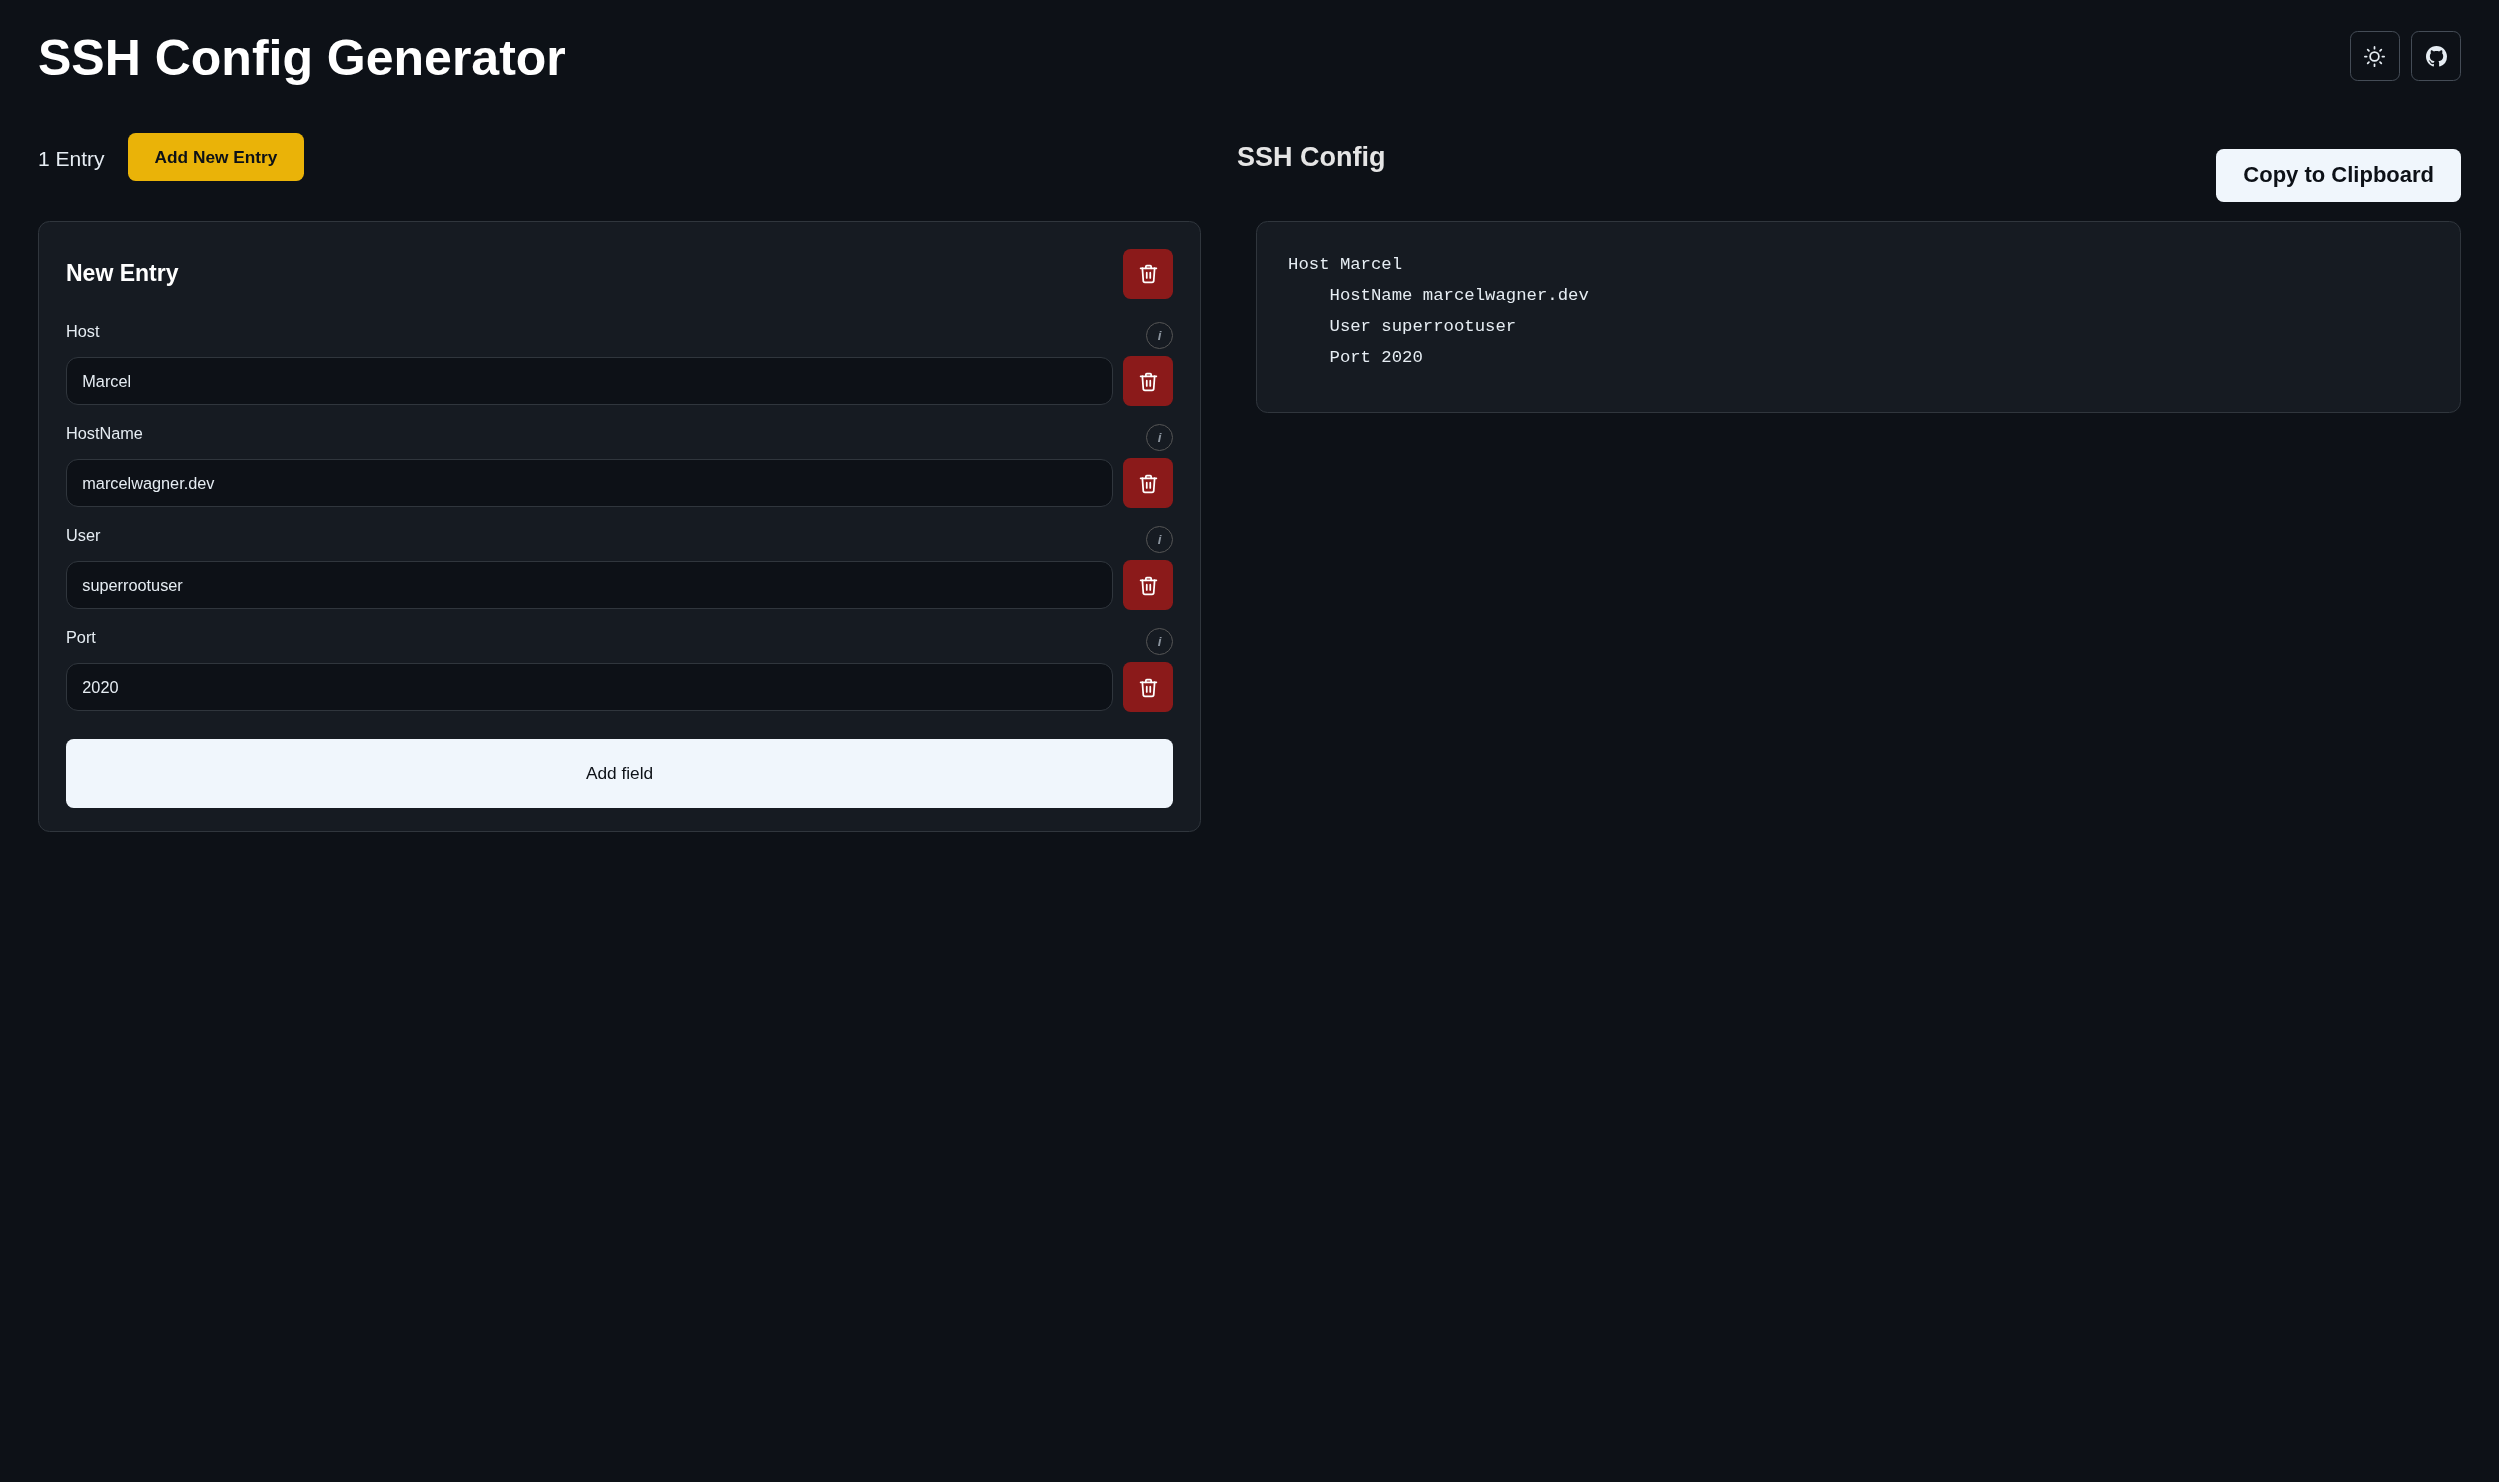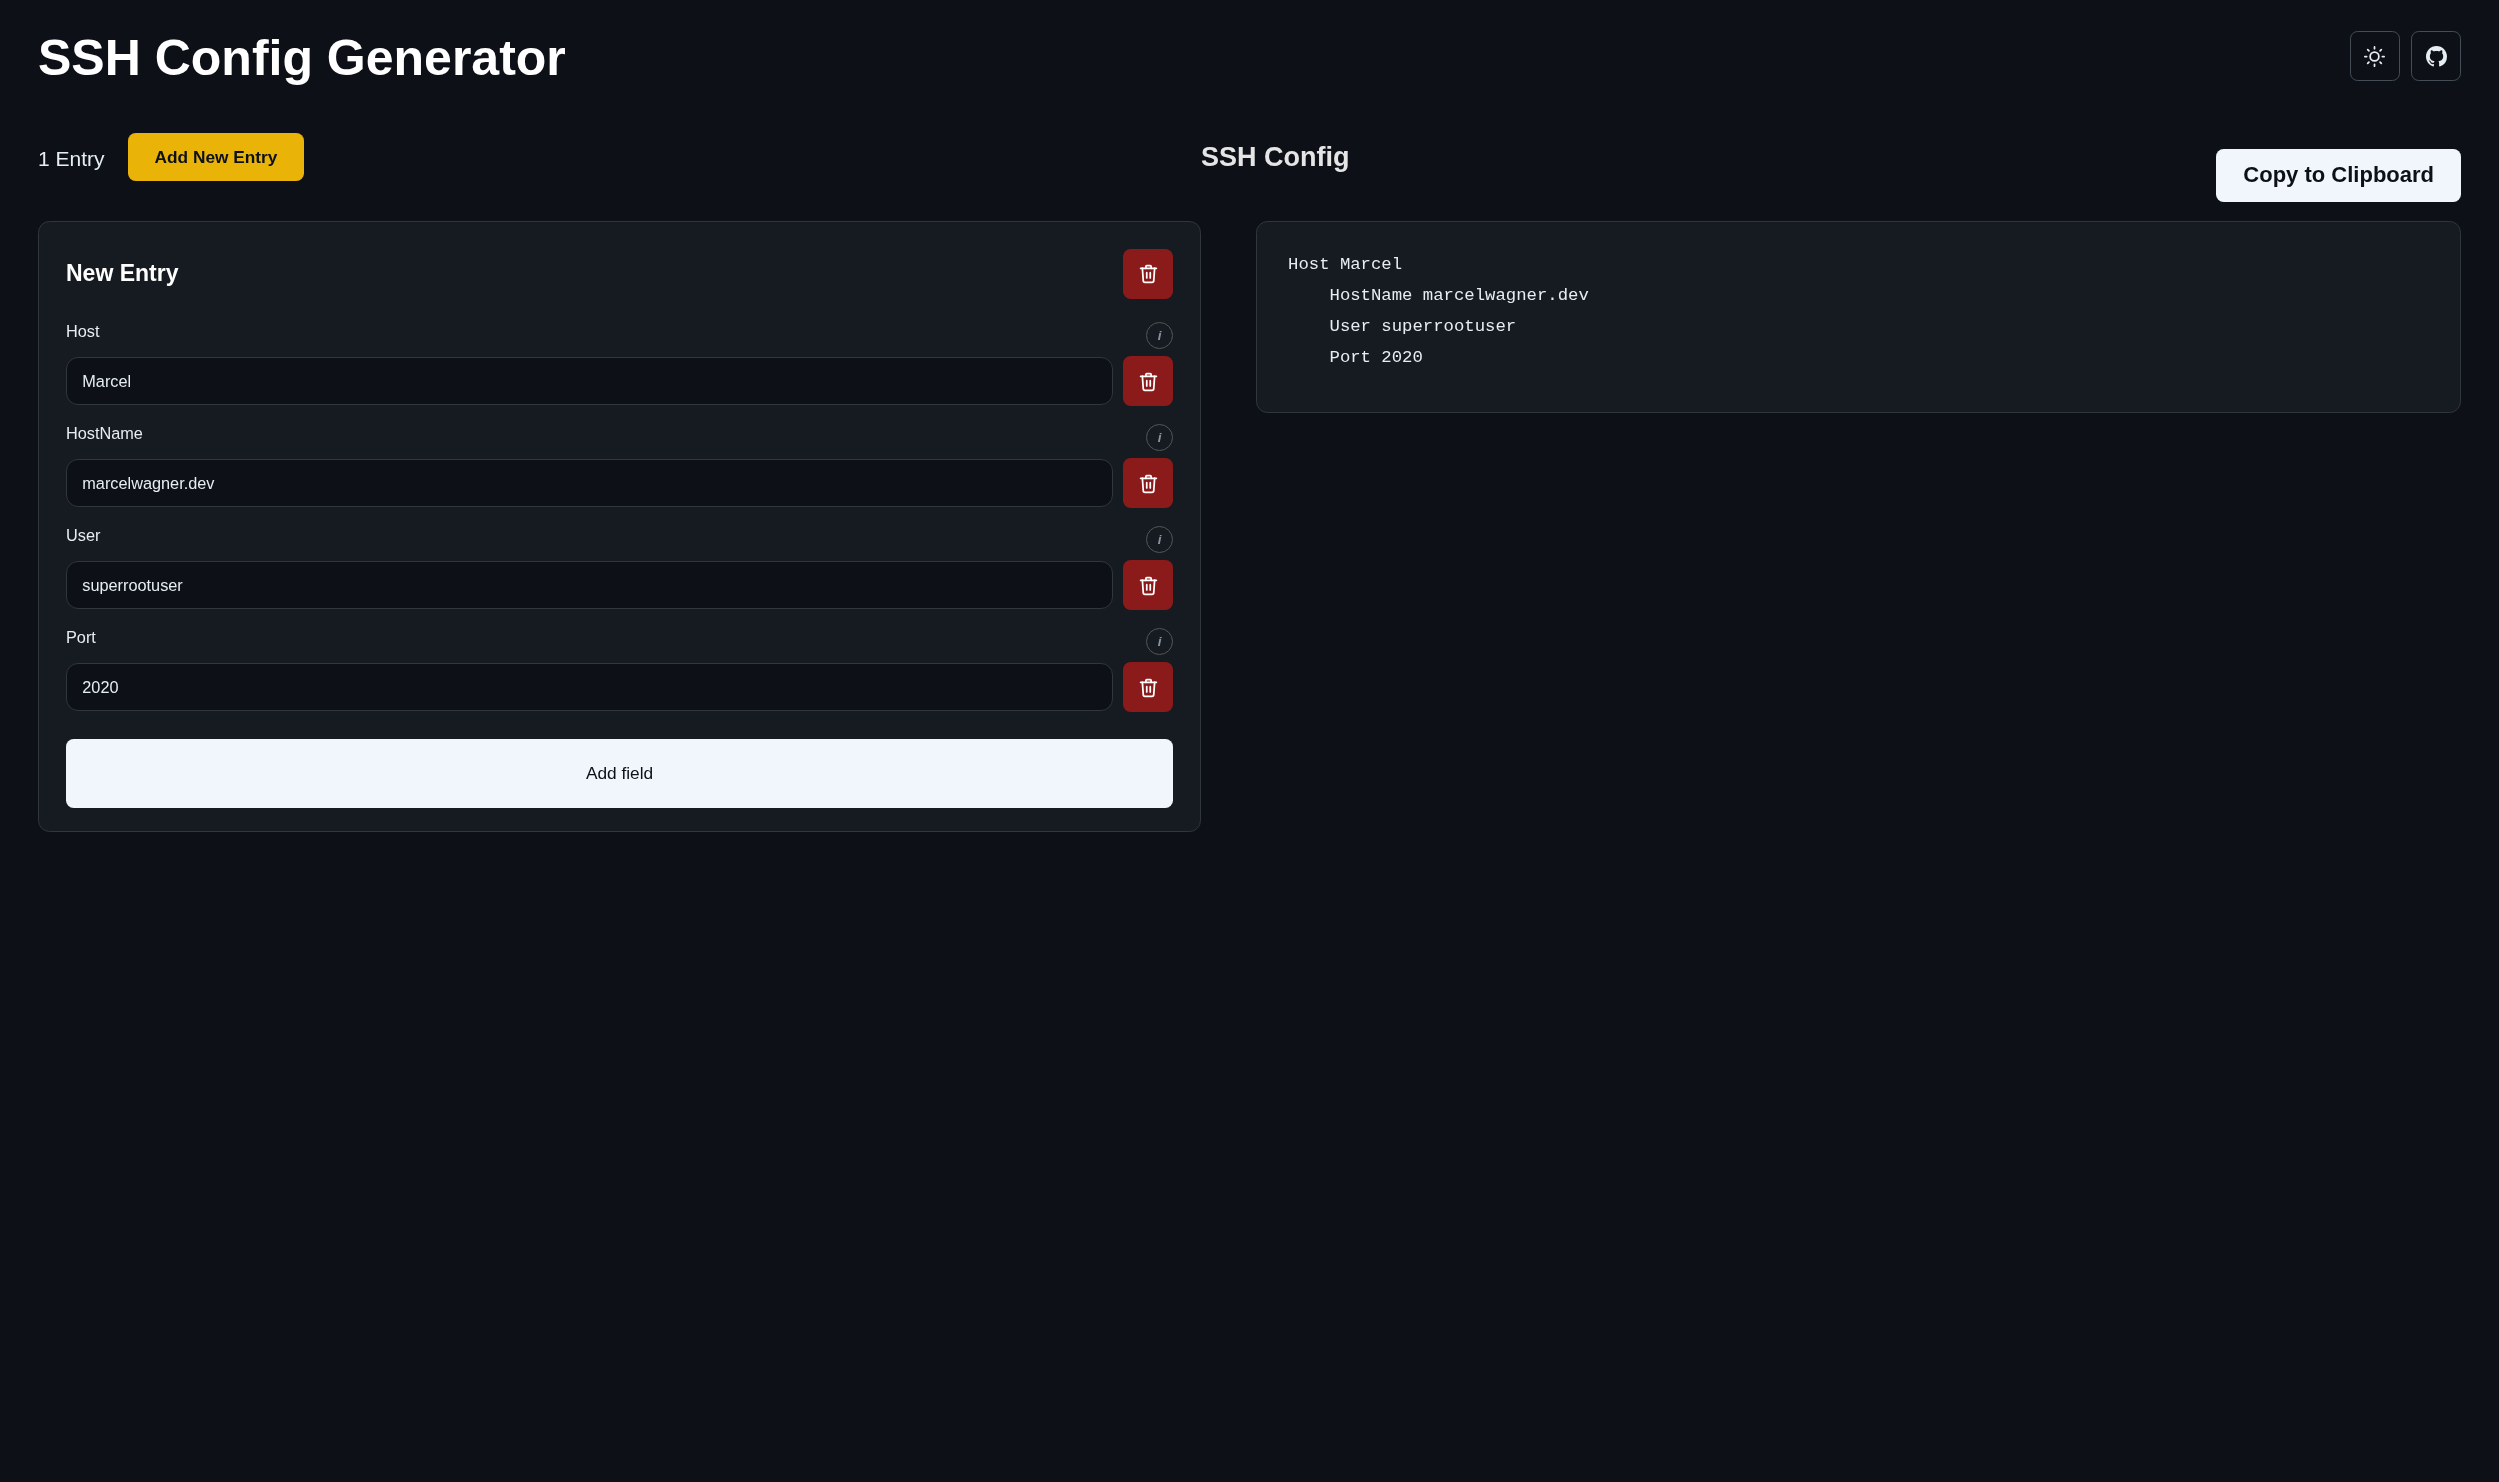--- a/index.html
+++ b/index.html
@@ -253,20 +253,21 @@
     .github-svg {
       width: 21px;
       height: 21px;
       fill: #e6edf3;
     }
 
     .two-panel-toolbar {
       display: flex;
       align-items: center;
       margin-bottom: 19px;
+      gap: 36px;
     }
 
     .left-toolbar {
       flex: 0 0 48%;
       display: flex;
       align-items: center;
       gap: 23px;
     }
 
     .right-toolbar {

